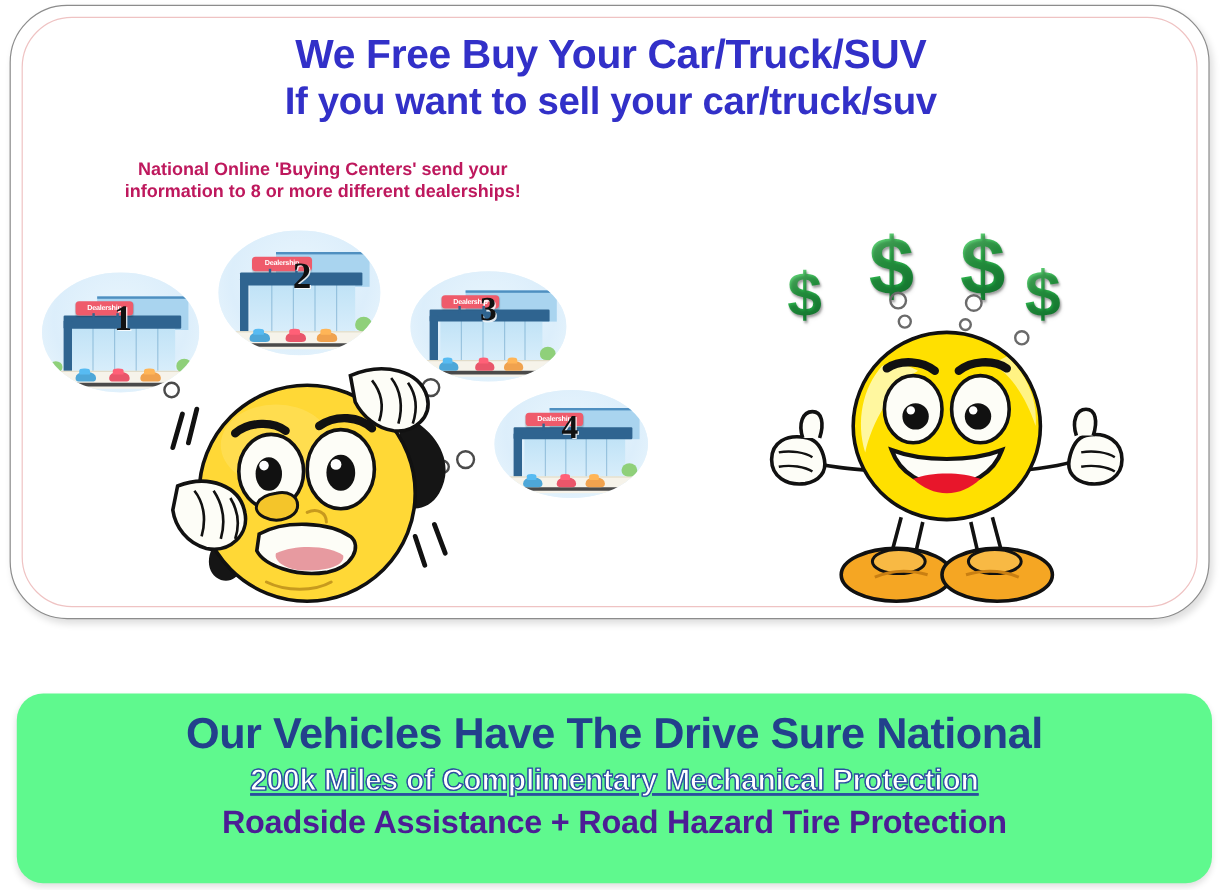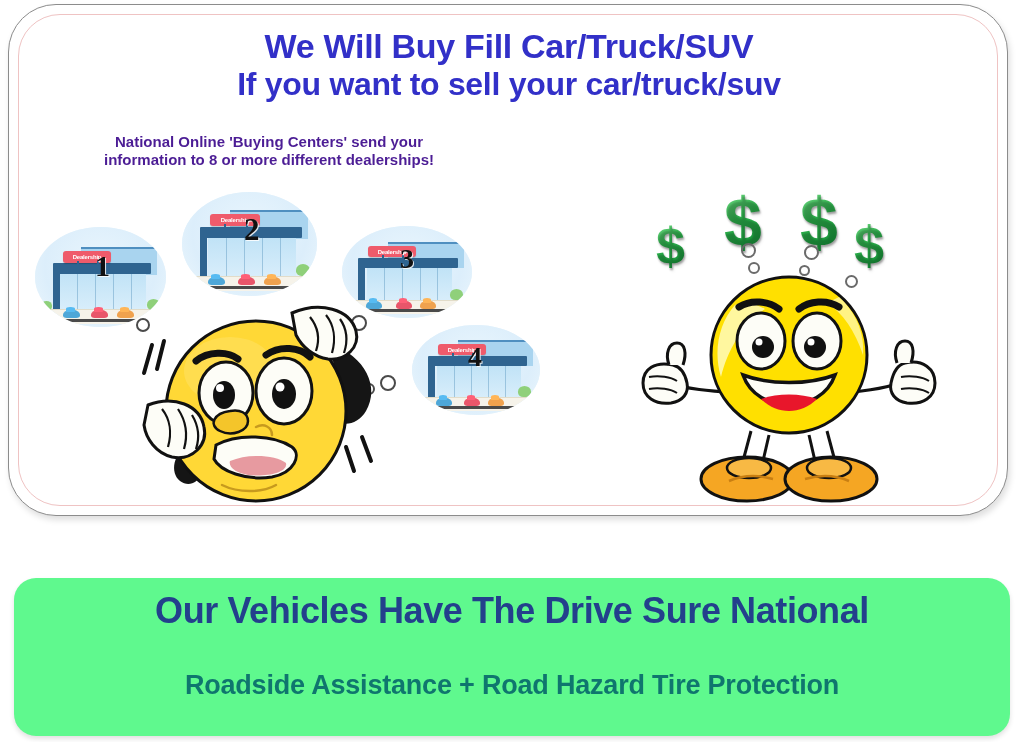--- a/index.html
+++ b/index.html
@@ -56,21 +56,21 @@
   }
   .headline .l2 { font-size: 32px; }
 
   
   .left-caption {
     position: absolute;
     left: 55px;
     top: 128px;
     width: 410px;
     text-align: center;
-    color: #4c1d95;
+    color: #be185d;
     font-weight: bold;
     font-size: 15px;
     line-height: 18px;
   }
 
   
   .right-caption {
     position: absolute;
     left: 590px;
     top: 110px;
@@ -231,21 +231,21 @@
     line-height: 30px;
     letter-spacing: -0.2px;
     -webkit-text-stroke: 1px #2a4da0;
     text-shadow: 0 0 1px #2a4da0;
   }
   .bb-line2 u { text-decoration: underline; text-underline-offset: 3px; }
   .bb-line3 {
     position: absolute;
     left: 0; top: 92px; width: 996px;
     text-align: center;
-    color: #0f766e;
+    color: #4c1d95;
     font-weight: bold;
     font-size: 27px;
     line-height: 31px;
     letter-spacing: -0.2px;
   }
   .bb-line4 {
     position: absolute;
     left: 0; top: 122px; width: 996px;
     text-align: center;
     color: #23408c;
@@ -255,21 +255,21 @@
     letter-spacing: -0.2px;
   }
 </style>
 </head>
 <body>
 
 <div class="top-panel">
   <div class="top-panel-inner"></div>
 
   <div class="headline">
-    <div>We Will Buy Fill Car/Truck/SUV</div>
+    <div>We Free Buy Your Car/Truck/SUV</div>
     <div class="l2">If you want to sell your car/truck/suv</div>
   </div>
 
   <div class="left-caption">
     <div>National Online 'Buying Centers' send your</div>
     <div>information to 8 or more different dealerships!</div>
   </div>
 
   <div class="right-caption">
   </div>
@@ -489,14 +489,15 @@
       <path d="M160 36 C170 28 188 26 200 34" stroke="#111" stroke-width="7" fill="none" stroke-linecap="round"></path>
 
       <path d="M104 102 C118 142 182 142 196 102 C170 112 130 112 104 102 Z" fill="#fdfdf7" stroke="#111" stroke-width="3.5"></path>
       <path d="M122 126 C138 142 162 142 178 126 C162 120 138 120 122 126 Z" fill="#e8162b"></path>
     </svg>
   </div>
 </div>
 
 <div class="bottom-banner">
   <div class="bb-line1">Our Vehicles Have The Drive Sure National</div>
+  <div class="bb-line2"><u>200k Miles of Complimentary Mechanical Protection</u></div>
   <div class="bb-line3">Roadside Assistance + Road Hazard Tire Protection</div>
 </div>
 
 </body></html>

